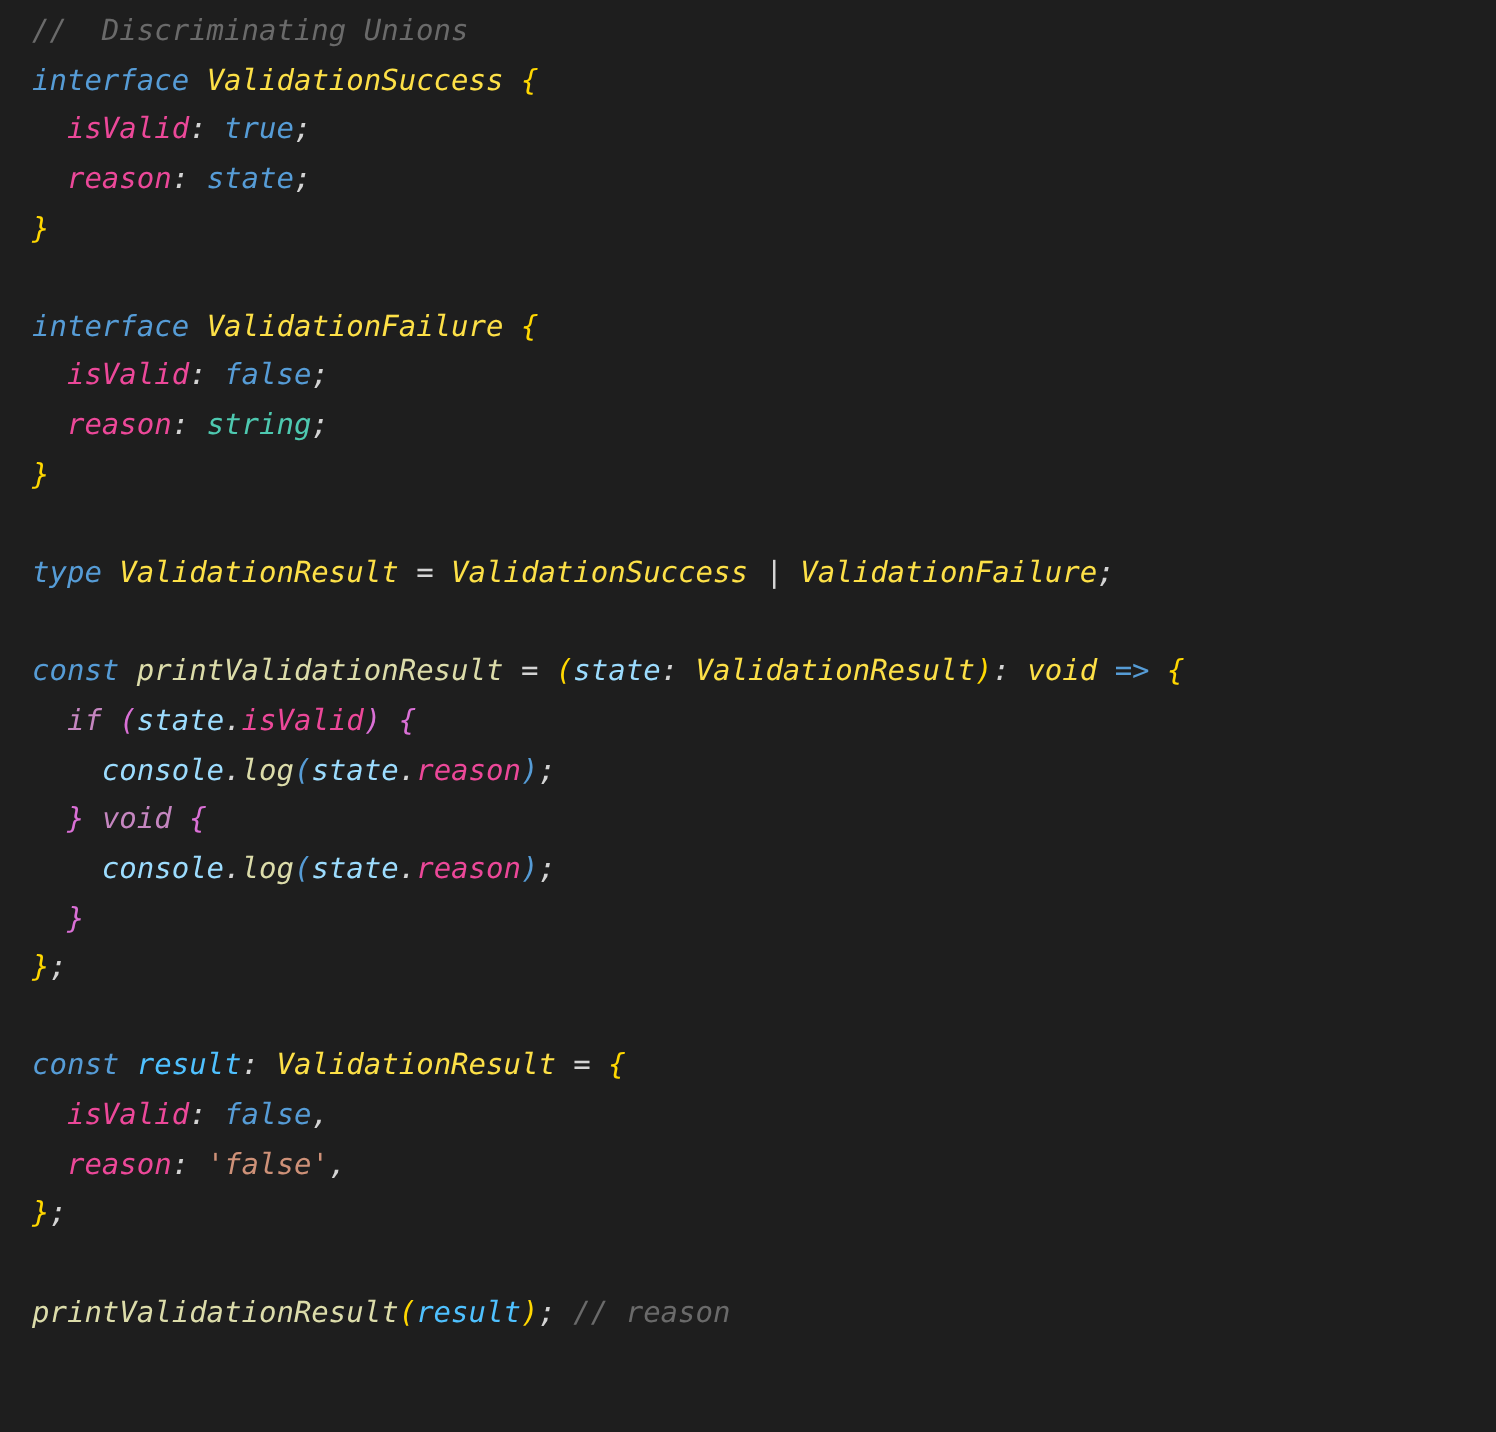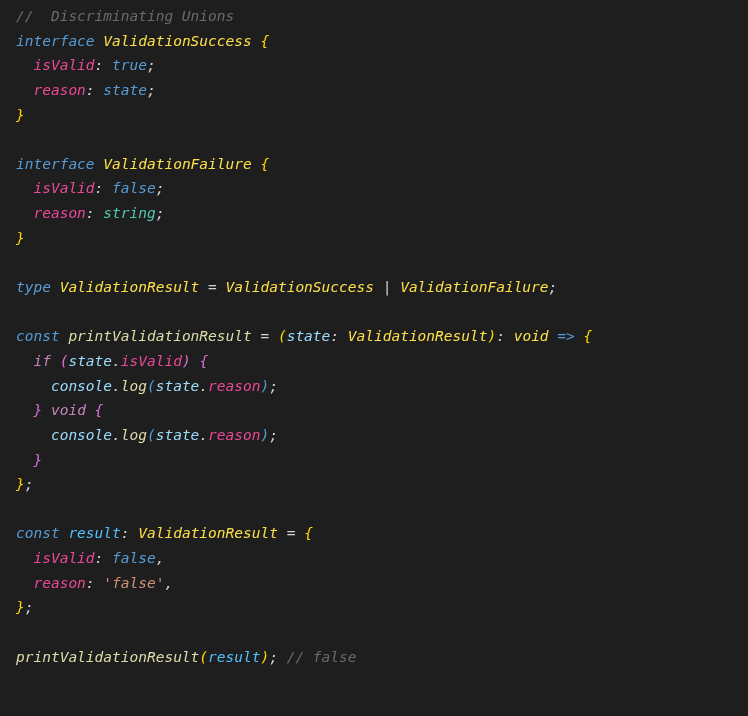--- a/index.html
+++ b/index.html
@@ -62,13 +62,13 @@
   <span class="paren-purple">}</span> <span class="if">void</span> <span class="paren-purple">{</span>
     <span class="variable">console</span><span class="punct">.</span><span class="func">log</span><span class="paren-blue">(</span><span class="variable">state</span><span class="punct">.</span><span class="property">reason</span><span class="paren-blue">)</span><span class="punct">;</span>
   <span class="paren-purple">}</span>
 <span class="brace">}</span><span class="punct">;</span>
 
 <span class="storage">const</span> <span class="const-var">result</span><span class="punct">:</span> <span class="type">ValidationResult</span> <span class="operator">=</span> <span class="brace">{</span>
   <span class="property">isValid</span><span class="punct">:</span> <span class="boolean">false</span><span class="punct">,</span>
   <span class="property">reason</span><span class="punct">:</span> <span class="string-lit">'false'</span><span class="punct">,</span>
 <span class="brace">}</span><span class="punct">;</span>
 
-<span class="func">printValidationResult</span><span class="brace">(</span><span class="const-var">result</span><span class="brace">)</span><span class="punct">;</span> <span class="comment">// false</span></pre>
+<span class="func">printValidationResult</span><span class="brace">(</span><span class="const-var">result</span><span class="brace">)</span><span class="punct">;</span> <span class="comment">// reason</span></pre>
 
 </body></html>

